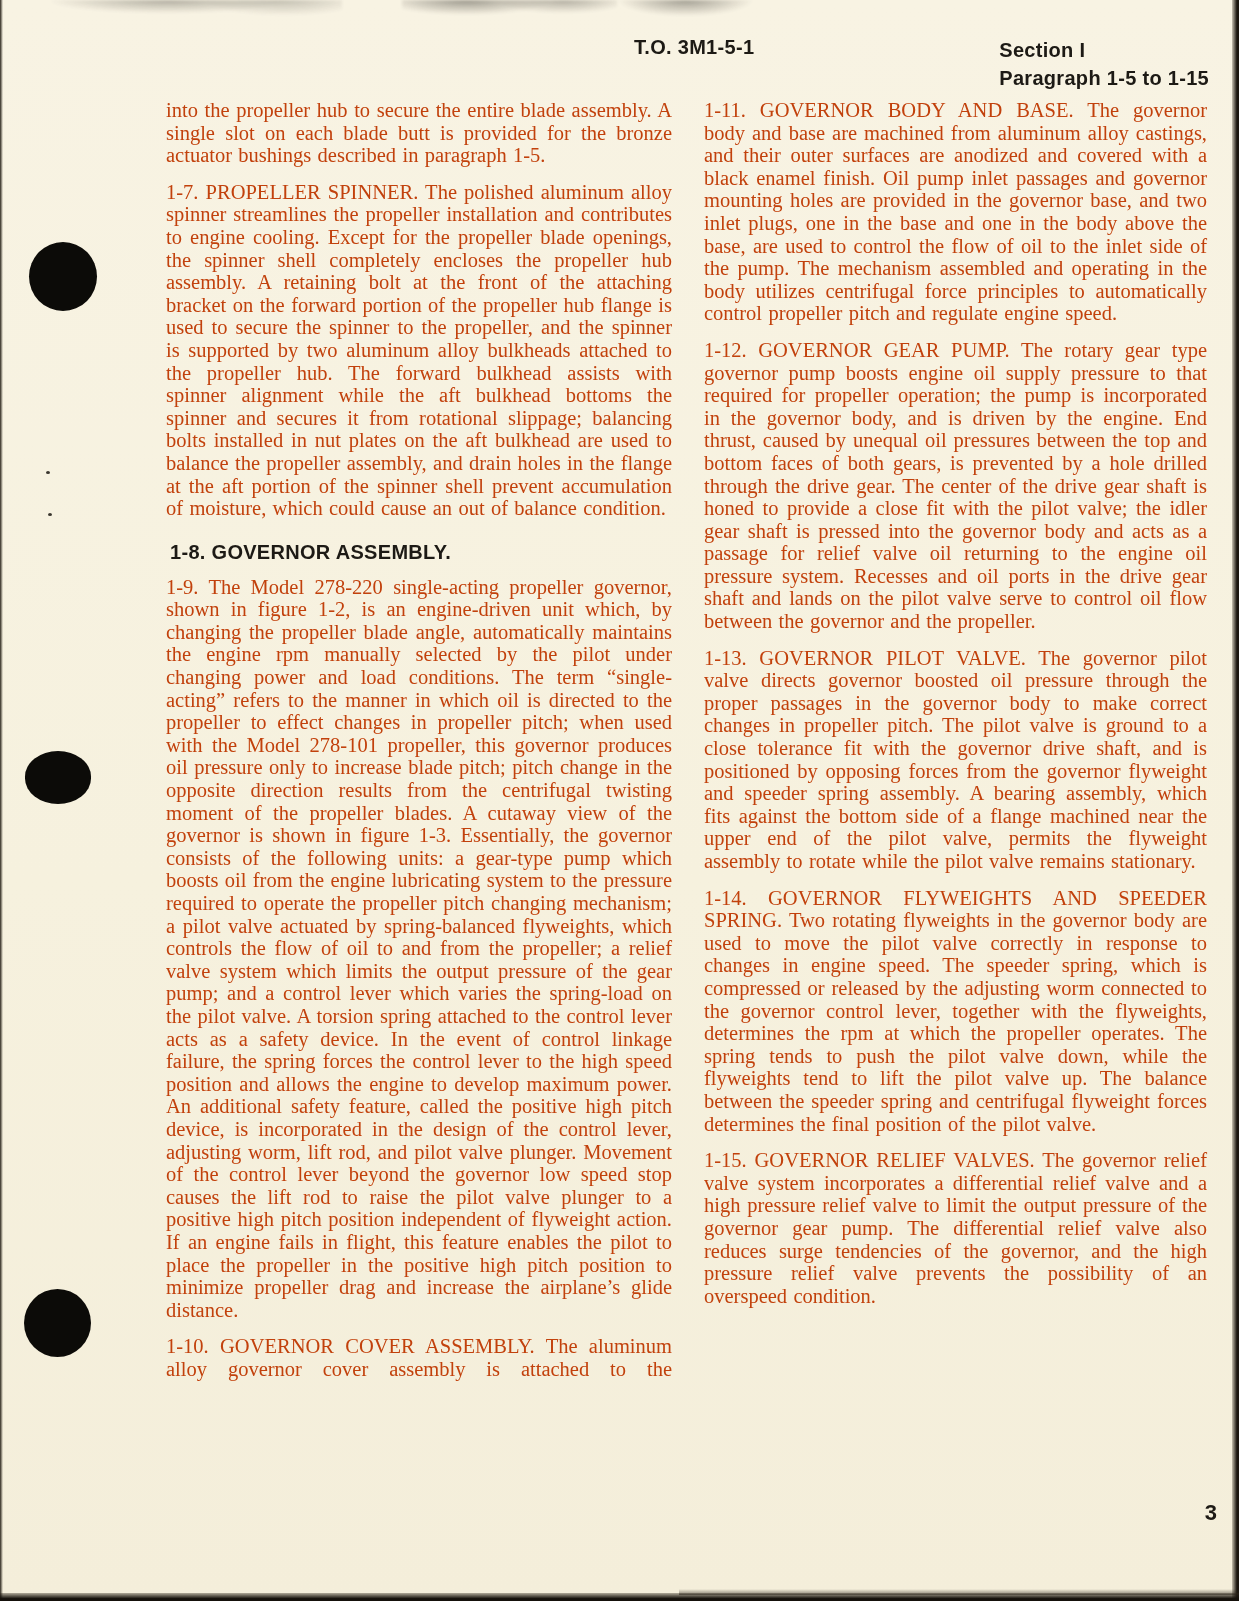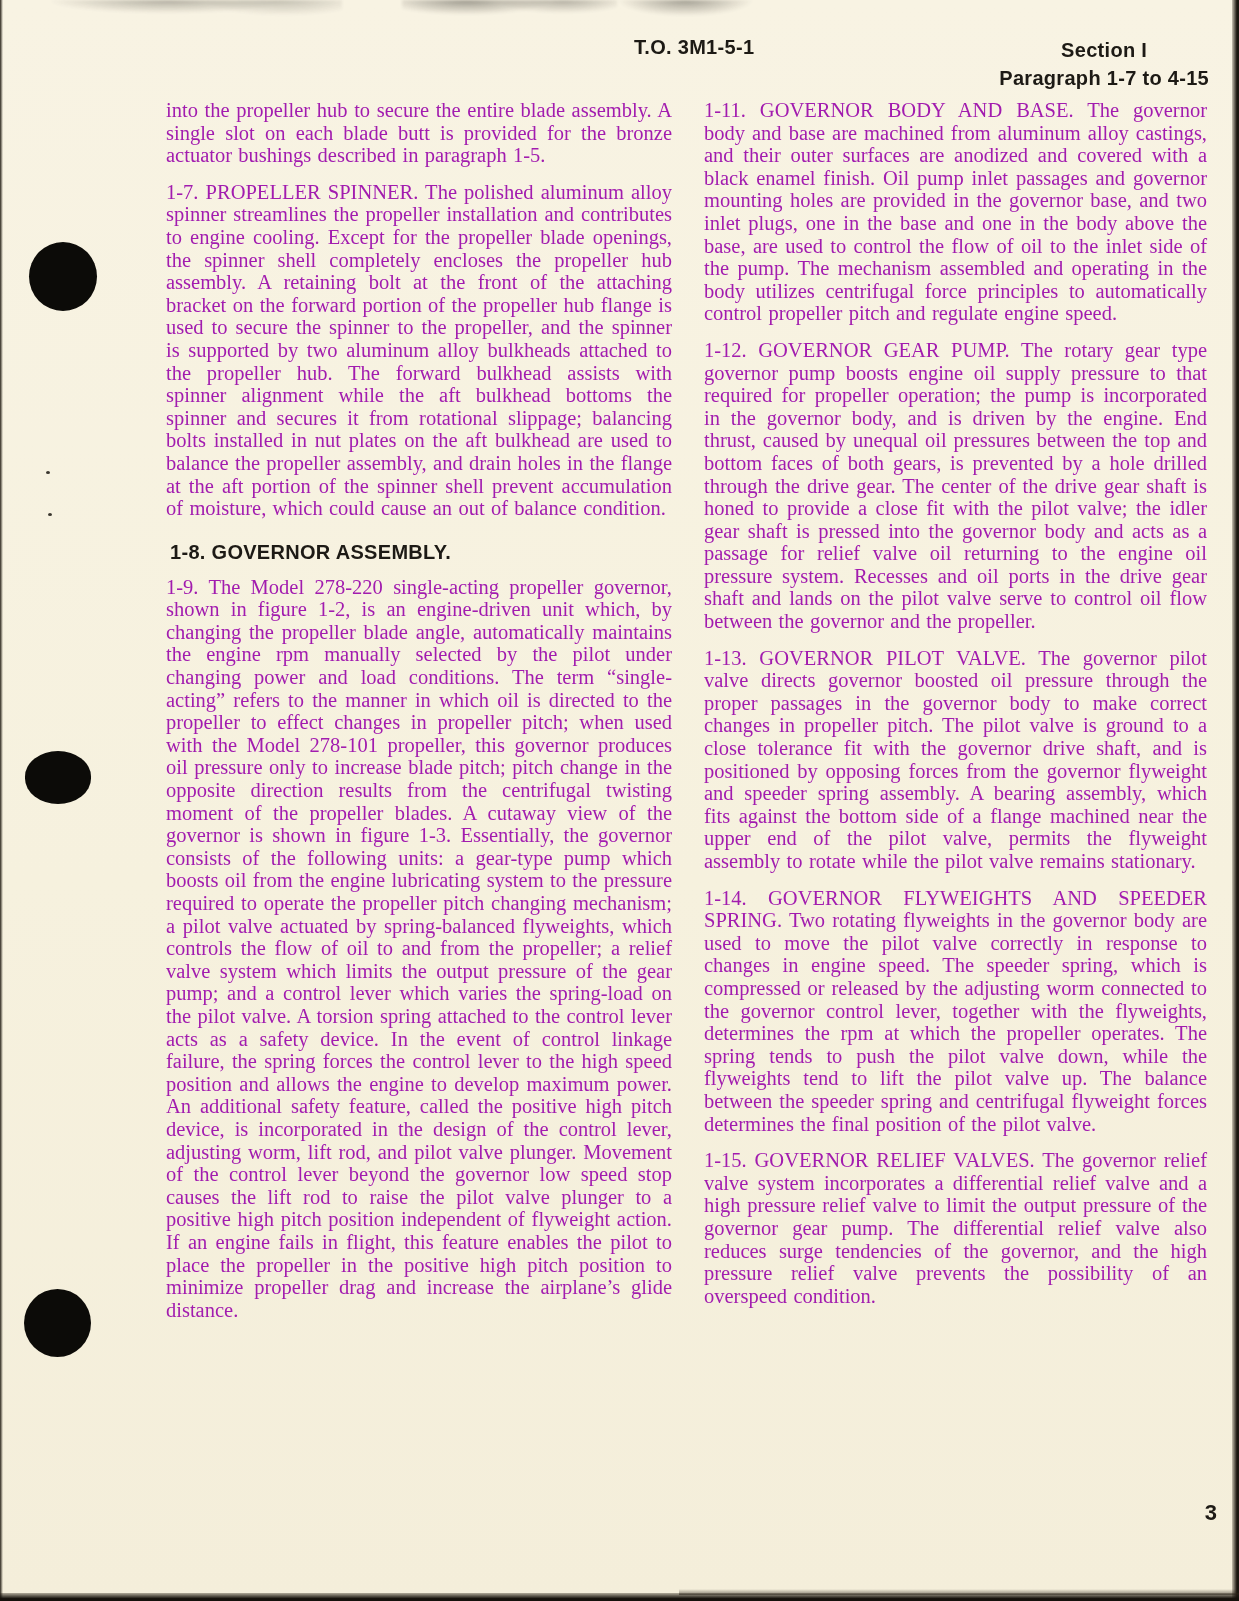--- a/index.html
+++ b/index.html
@@ -12,33 +12,33 @@
   .page{position:absolute;inset:0;}
   
   .hdr{
     position:absolute;
     font-family:"Liberation Sans", sans-serif;
     font-weight:bold;font-size:20px;color:#1d1a15;
     letter-spacing:0.3px;white-space:nowrap;
   }
   .doc-number{left:634px;top:36px;}
   .hdr-right{
-    position:absolute;right:30px;top:36px;text-align:center;
+    position:absolute;right:30px;top:36px;text-align:left;
     font-family:"Liberation Sans", sans-serif;font-weight:bold;
     font-size:20px;color:#1d1a15;letter-spacing:0.3px;line-height:28px;
   }
   
   .col{position:absolute;top:99px;}
   .col-left{left:166px;width:506px;}
   .col-right{left:704px;width:503px;}
   .par{
     margin:0 0 14px 0;
     font-size:20.5px;line-height:22.6px;
     text-align:justify;word-spacing:1.2px;
-    color:#a21caf;
+    color:#c2410c;
   }
   .justify-last{text-align-last:justify;}
   .section-heading{
     font-family:"Liberation Sans", sans-serif;
     font-weight:bold;font-size:20px;letter-spacing:0.3px;
     margin:21px 0 12px 4px;color:#1d1a15;
   }
   .page-number{
     position:absolute;right:22px;top:1500px;
     font-family:"Liberation Sans", sans-serif;
@@ -74,28 +74,29 @@
     background:linear-gradient(180deg,rgba(50,42,30,0),rgba(35,28,18,.55));}
 </style>
 </head>
 <body>
 
 <div class="page">
 
   <div class="hdr doc-number">T.O. 3M1-5-1</div>
   <div class="hdr-right">
     <div>Section I</div>
-    <div>Paragraph 1-7 to 4-15</div>
+    <div>Paragraph 1-5 to 1-15</div>
   </div>
 
   <div class="col col-left">
     <p class="par">into the propeller hub to secure the entire blade assembly. A single slot on each blade butt is provided for the bronze actuator bushings described in paragraph 1-5.</p>
     <p class="par">1-7. PROPELLER SPINNER. The polished aluminum alloy spinner streamlines the propeller installation and contributes to engine cooling. Except for the propeller blade openings, the spinner shell completely encloses the propeller hub assembly. A retaining bolt at the front of the attaching bracket on the forward portion of the propeller hub flange is used to secure the spinner to the propeller, and the spinner is supported by two aluminum alloy bulkheads attached to the propeller hub. The forward bulkhead assists with spinner alignment while the aft bulkhead bottoms the spinner and secures it from rotational slippage; balancing bolts installed in nut plates on the aft bulkhead are used to balance the propeller assembly, and drain holes in the flange at the aft portion of the spinner shell prevent accumulation of moisture, which could cause an out of balance condition.</p>
     <h2 class="section-heading">1-8. GOVERNOR ASSEMBLY.</h2>
     <p class="par">1-9. The Model 278-220 single-acting propeller governor, shown in figure 1-2, is an engine-driven unit which, by changing the propeller blade angle, automatically maintains the engine rpm manually selected by the pilot under changing power and load conditions. The term “single-acting” refers to the manner in which oil is directed to the propeller to effect changes in propeller pitch; when used with the Model 278-101 propeller, this governor produces oil pressure only to increase blade pitch; pitch change in the opposite direction results from the centrifugal twisting moment of the propeller blades. A cutaway view of the governor is shown in figure 1-3. Essentially, the governor consists of the following units: a gear-type pump which boosts oil from the engine lubricating system to the pressure required to operate the propeller pitch changing mechanism; a pilot valve actuated by spring-balanced flyweights, which controls the flow of oil to and from the propeller; a relief valve system which limits the output pressure of the gear pump; and a control lever which varies the spring-load on the pilot valve. A torsion spring attached to the control lever acts as a safety device. In the event of control linkage failure, the spring forces the control lever to the high speed position and allows the engine to develop maximum power. An additional safety feature, called the positive high pitch device, is incorporated in the design of the control lever, adjusting worm, lift rod, and pilot valve plunger. Movement of the control lever beyond the governor low speed stop causes the lift rod to raise the pilot valve plunger to a positive high pitch position independent of flyweight action. If an engine fails in flight, this feature enables the pilot to place the propeller in the positive high pitch position to minimize propeller drag and increase the airplane’s glide distance.</p>
+    <p class="par justify-last">1-10. GOVERNOR COVER ASSEMBLY. The aluminum alloy governor cover assembly is attached to the</p>
   </div>
 
   <div class="col col-right">
     <p class="par">1-11. GOVERNOR BODY AND BASE. The governor body and base are machined from aluminum alloy castings, and their outer surfaces are anodized and covered with a black enamel finish. Oil pump inlet passages and governor mounting holes are provided in the governor base, and two inlet plugs, one in the base and one in the body above the base, are used to control the flow of oil to the inlet side of the pump. The mechanism assembled and operating in the body utilizes centrifugal force principles to automatically control propeller pitch and regulate engine speed.</p>
     <p class="par">1-12. GOVERNOR GEAR PUMP. The rotary gear type governor pump boosts engine oil supply pressure to that required for propeller operation; the pump is incorporated in the governor body, and is driven by the engine. End thrust, caused by unequal oil pressures between the top and bottom faces of both gears, is prevented by a hole drilled through the drive gear. The center of the drive gear shaft is honed to provide a close fit with the pilot valve; the idler gear shaft is pressed into the governor body and acts as a passage for relief valve oil returning to the engine oil pressure system. Recesses and oil ports in the drive gear shaft and lands on the pilot valve serve to control oil flow between the governor and the propeller.</p>
     <p class="par">1-13. GOVERNOR PILOT VALVE. The governor pilot valve directs governor boosted oil pressure through the proper passages in the governor body to make correct changes in propeller pitch. The pilot valve is ground to a close tolerance fit with the governor drive shaft, and is positioned by opposing forces from the governor flyweight and speeder spring assembly. A bearing assembly, which fits against the bottom side of a flange machined near the upper end of the pilot valve, permits the flyweight assembly to rotate while the pilot valve remains stationary.</p>
     <p class="par">1-14. GOVERNOR FLYWEIGHTS AND SPEEDER SPRING. Two rotating flyweights in the governor body are used to move the pilot valve correctly in response to changes in engine speed. The speeder spring, which is compressed or released by the adjusting worm connected to the governor control lever, together with the flyweights, determines the rpm at which the propeller operates. The spring tends to push the pilot valve down, while the flyweights tend to lift the pilot valve up. The balance between the speeder spring and centrifugal flyweight forces determines the final position of the pilot valve.</p>
     <p class="par">1-15. GOVERNOR RELIEF VALVES. The governor relief valve system incorporates a differential relief valve and a high pressure relief valve to limit the output pressure of the governor gear pump. The differential relief valve also reduces surge tendencies of the governor, and the high pressure relief valve prevents the possibility of an overspeed condition.</p>
   </div>
 

